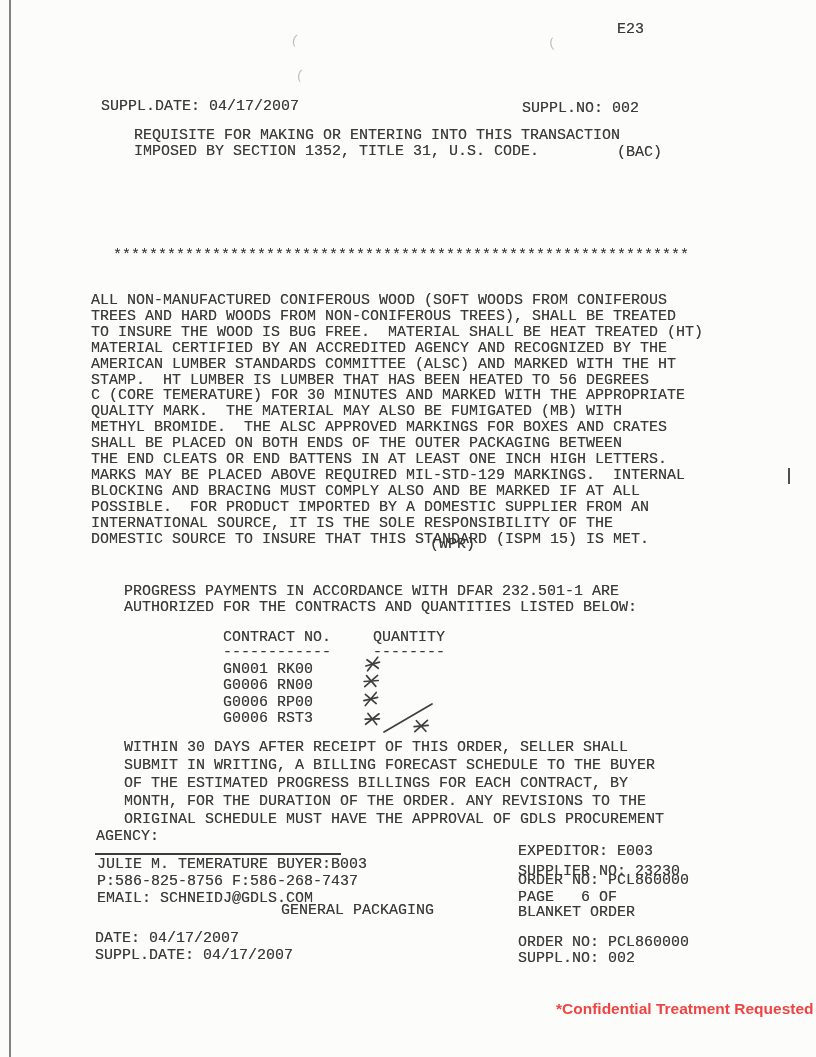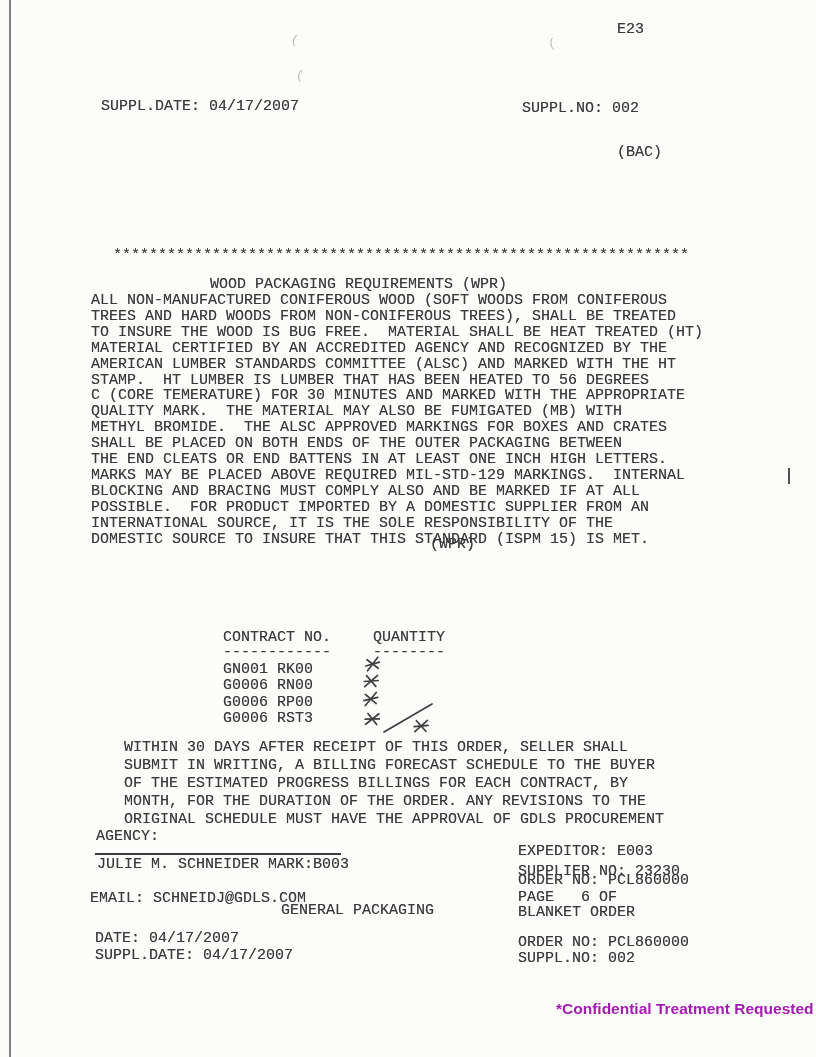--- a/index.html
+++ b/index.html
@@ -15,63 +15,66 @@
   }
   .artifact{position:absolute;font-size:13px;color:#8a8a8a;opacity:.55;}
   .scan-line{position:absolute;left:9px;top:0;width:2px;height:1057px;background:#5a5a5a;opacity:.75;}
   .margin-tick{position:absolute;left:788px;top:468px;width:2px;height:16px;background:#4f4f4f;}
   .sig-line{position:absolute;left:95px;top:853px;width:246px;height:2px;background:#3c3c3c;}
   .mark{position:absolute;}
   .mark svg line{stroke:#3f3f3f;stroke-width:1.7;stroke-linecap:round;}
   .footer{
     position:absolute;left:556px;top:1000px;
     font-family:"Liberation Sans",sans-serif;font-weight:bold;
-    font-size:15.5px;color:#a21caf;white-space:pre;
+    font-size:15.5px;color:#ef4444;white-space:pre;
   }
 </style>
 </head>
 <body>
 
 <div class="page">
 
   <div class="scan-line"></div>
   <div class="margin-tick"></div>
 
   <span class="artifact" style="left:291px;top:33px;transform:rotate(12deg);">(</span>
   <span class="artifact" style="left:548px;top:36px;transform:rotate(-6deg);">(</span>
   <span class="artifact" style="left:296px;top:68px;transform:rotate(8deg);">(</span>
 
   <div class="t" style="left:617px;top:22px;">E23</div>
 
   <div class="t" style="left:101px;top:99px;">SUPPL.DATE: 04/17/2007</div>
   <div class="t" style="left:522px;top:101px;">SUPPL.NO: 002</div>
 
+  <div class="t" style="left:134px;top:128px;">REQUISITE FOR MAKING OR ENTERING INTO THIS TRANSACTION
+IMPOSED BY SECTION 1352, TITLE 31, U.S. CODE.</div>
   <div class="t" style="left:617px;top:145px;">(BAC)</div>
 
   <div class="t" style="left:113px;top:248px;">****************************************************************</div>
 
-  <div class="t" style="left:210px;top:277px;">WOOD PACKAGING REQUIREMENTS (WPR)</div>
   <div class="t" style="left:91px;top:293px;line-height:15.9px;">ALL NON-MANUFACTURED CONIFEROUS WOOD (SOFT WOODS FROM CONIFEROUS
 TREES AND HARD WOODS FROM NON-CONIFEROUS TREES), SHALL BE TREATED
 TO INSURE THE WOOD IS BUG FREE.  MATERIAL SHALL BE HEAT TREATED (HT)
 MATERIAL CERTIFIED BY AN ACCREDITED AGENCY AND RECOGNIZED BY THE
 AMERICAN LUMBER STANDARDS COMMITTEE (ALSC) AND MARKED WITH THE HT
 STAMP.  HT LUMBER IS LUMBER THAT HAS BEEN HEATED TO 56 DEGREES
 C (CORE TEMERATURE) FOR 30 MINUTES AND MARKED WITH THE APPROPRIATE
 QUALITY MARK.  THE MATERIAL MAY ALSO BE FUMIGATED (MB) WITH
 METHYL BROMIDE.  THE ALSC APPROVED MARKINGS FOR BOXES AND CRATES
 SHALL BE PLACED ON BOTH ENDS OF THE OUTER PACKAGING BETWEEN
 THE END CLEATS OR END BATTENS IN AT LEAST ONE INCH HIGH LETTERS.
 MARKS MAY BE PLACED ABOVE REQUIRED MIL-STD-129 MARKINGS.  INTERNAL
 BLOCKING AND BRACING MUST COMPLY ALSO AND BE MARKED IF AT ALL
 POSSIBLE.  FOR PRODUCT IMPORTED BY A DOMESTIC SUPPLIER FROM AN
 INTERNATIONAL SOURCE, IT IS THE SOLE RESPONSIBILITY OF THE
 DOMESTIC SOURCE TO INSURE THAT THIS STANDARD (ISPM 15) IS MET.</div>
   <div class="t" style="left:430px;top:537px;">(WPR)</div>
 
+  <div class="t" style="left:124px;top:584px;line-height:16.4px;">PROGRESS PAYMENTS IN ACCORDANCE WITH DFAR 232.501-1 ARE
+AUTHORIZED FOR THE CONTRACTS AND QUANTITIES LISTED BELOW:</div>
 
   <div class="t" style="left:223px;top:630px;">CONTRACT NO.</div>
   <div class="t" style="left:373px;top:630px;">QUANTITY</div>
   <div class="t" style="left:223px;top:645px;">------------</div>
   <div class="t" style="left:373px;top:645px;">--------</div>
 
   <div class="t" style="left:223px;top:662px;">GN001 RK00</div>
   <div class="t" style="left:223px;top:678px;">G0006 RN00</div>
   <div class="t" style="left:223px;top:695px;">G0006 RP00</div>
   <div class="t" style="left:223px;top:711px;">G0006 RST3</div>
@@ -118,22 +121,23 @@
   </span>
 
   <div class="t" style="left:124px;top:739px;line-height:18px;">WITHIN 30 DAYS AFTER RECEIPT OF THIS ORDER, SELLER SHALL
 SUBMIT IN WRITING, A BILLING FORECAST SCHEDULE TO THE BUYER
 OF THE ESTIMATED PROGRESS BILLINGS FOR EACH CONTRACT, BY
 MONTH, FOR THE DURATION OF THE ORDER. ANY REVISIONS TO THE
 ORIGINAL SCHEDULE MUST HAVE THE APPROVAL OF GDLS PROCUREMENT</div>
 
   <div class="t" style="left:96px;top:829px;">AGENCY:</div>
   <div class="sig-line"></div>
-  <div class="t" style="left:97px;top:857px;">JULIE M. SCHNEIDER MARK:B003</div>
-  <div class="t" style="left:90px;top:891px;">EMAIL: SCHNEIDJ@GDLS.COM</div>
+  <div class="t" style="left:97px;top:857px;">JULIE M. TEMERATURE BUYER:B003</div>
+  <div class="t" style="left:97px;top:874px;">P:586-825-8756 F:586-268-7437</div>
+  <div class="t" style="left:97px;top:891px;">EMAIL: SCHNEIDJ@GDLS.COM</div>
   <div class="t" style="left:281px;top:903px;">GENERAL PACKAGING</div>
   <div class="t" style="left:95px;top:931px;">DATE: 04/17/2007</div>
   <div class="t" style="left:95px;top:948px;">SUPPL.DATE: 04/17/2007</div>
 
   <div class="t" style="left:518px;top:828px;margin-top:16px;">EXPEDITOR: E003</div>
   <div class="t" style="left:518px;top:864px;">SUPPLIER NO: 23230</div>
   <div class="t" style="left:518px;top:873px;">ORDER NO: PCL860000</div>
   <div class="t" style="left:518px;top:890px;">PAGE   6 OF</div>
   <div class="t" style="left:518px;top:905px;">BLANKET ORDER</div>
   <div class="t" style="left:518px;top:935px;">ORDER NO: PCL860000</div>

